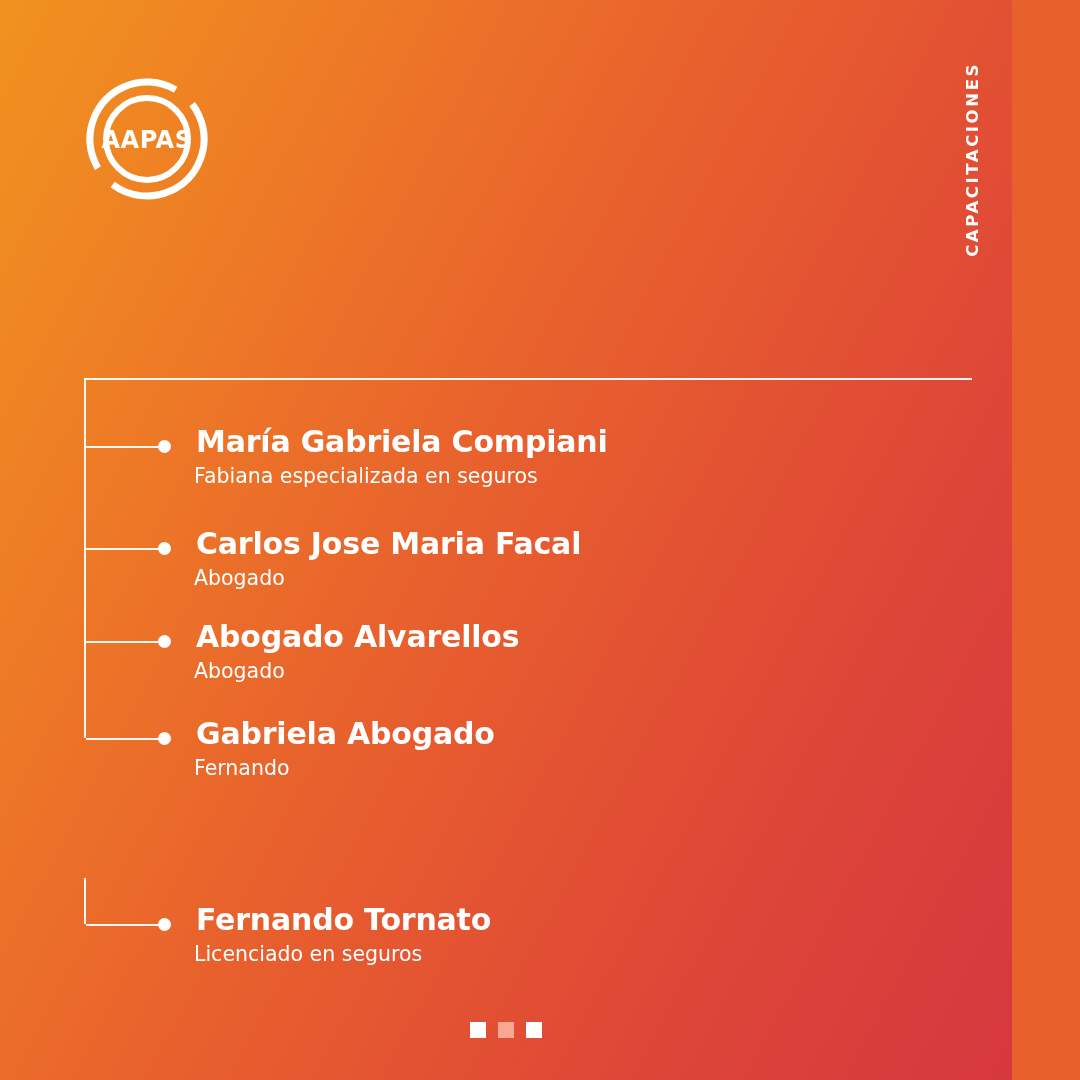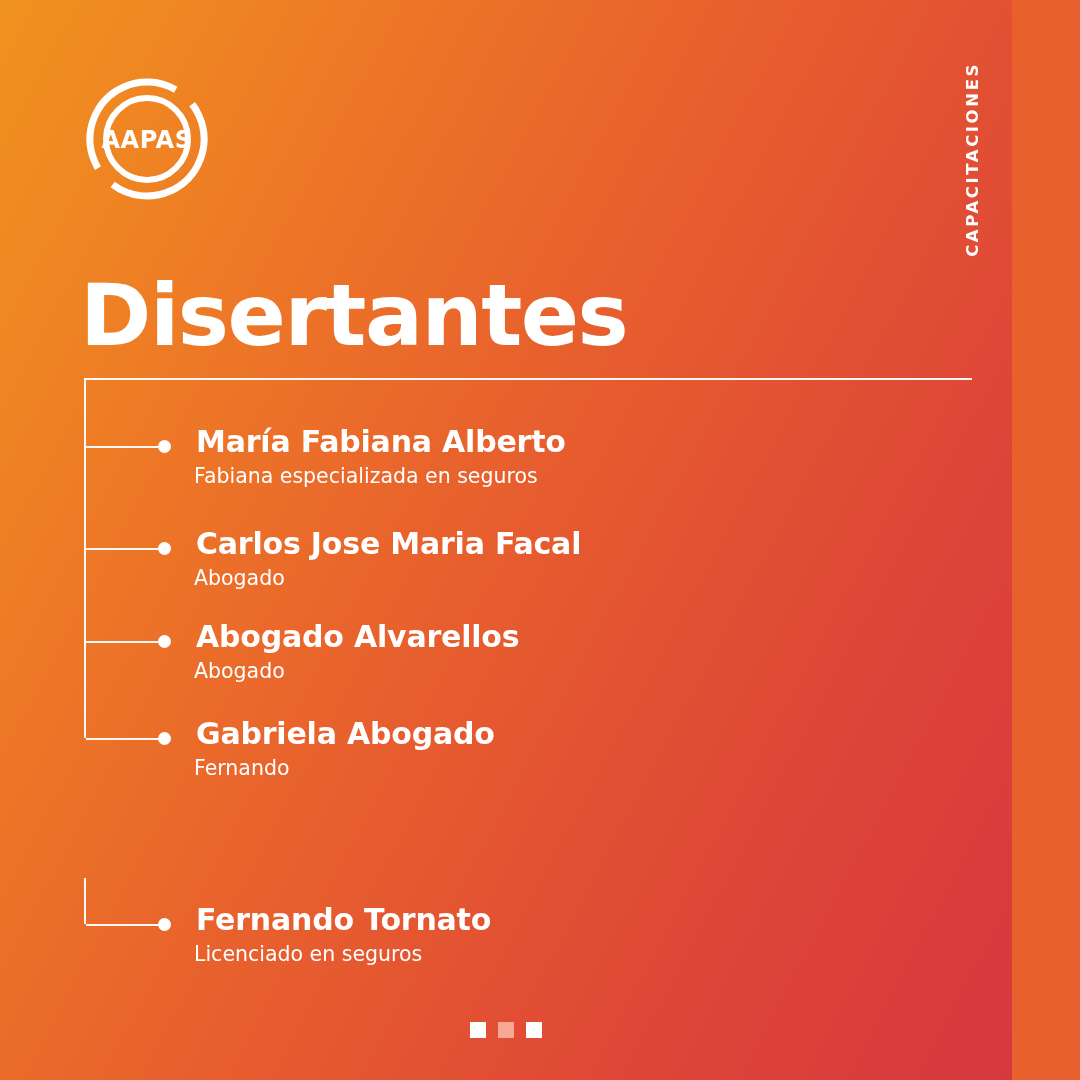--- a/index.html
+++ b/index.html
@@ -198,30 +198,29 @@
   <div class="logo">
     <svg width="122" height="122" viewBox="0 0 122 122" aria-hidden="true">
       <circle cx="61" cy="61" r="57" fill="none" stroke="#ffffff" stroke-width="7" stroke-dasharray="150 22 150 22" transform="rotate(-24 61 61)"></circle>
       <circle cx="61" cy="61" r="41" fill="none" stroke="#ffffff" stroke-width="6"></circle>
       <text x="61" y="70" text-anchor="middle" font-family="DejaVu Sans, sans-serif" font-size="24" font-weight="bold" letter-spacing="0.5" fill="#ffffff">AAPAS</text>
     </svg>
   </div>
 
   <div class="vertical-label">CAPACITACIONES</div>
 
-  <div class="title">Disertantes</div>
 
   <div class="speakers">
     <div class="top-rule"></div>
     <div class="vline"></div>
 
     <div class="person" style="top:68px;">
       <div class="connector"></div>
       <div class="dot"></div>
-      <div class="pname">María Fabiana Alberto</div>
+      <div class="pname">María Gabriela Compiani</div>
       <div class="prole">Fabiana especializada en seguros</div>
     </div>
 
     <div class="person" style="top:170px;">
       <div class="connector"></div>
       <div class="dot"></div>
       <div class="pname">Carlos Jose Maria Facal</div>
       <div class="prole">Abogado</div>
     </div>
 

